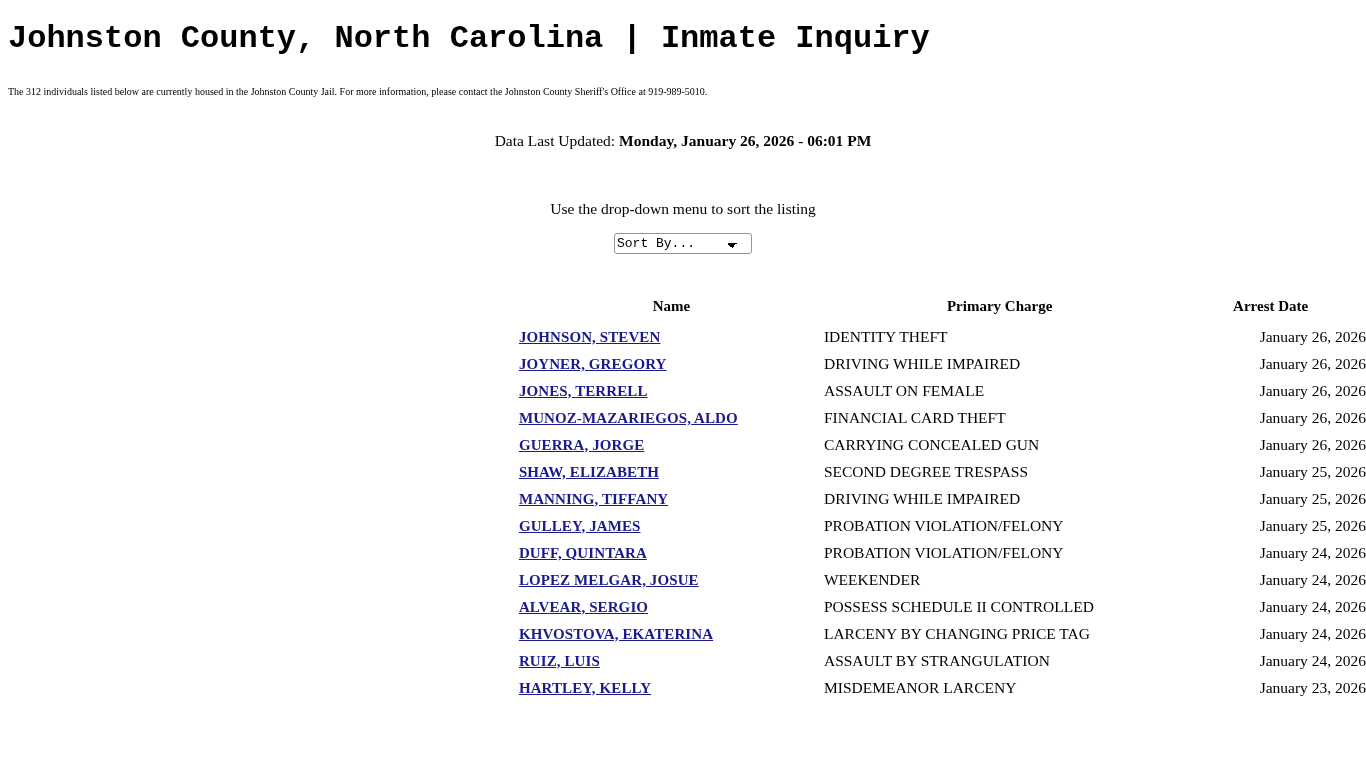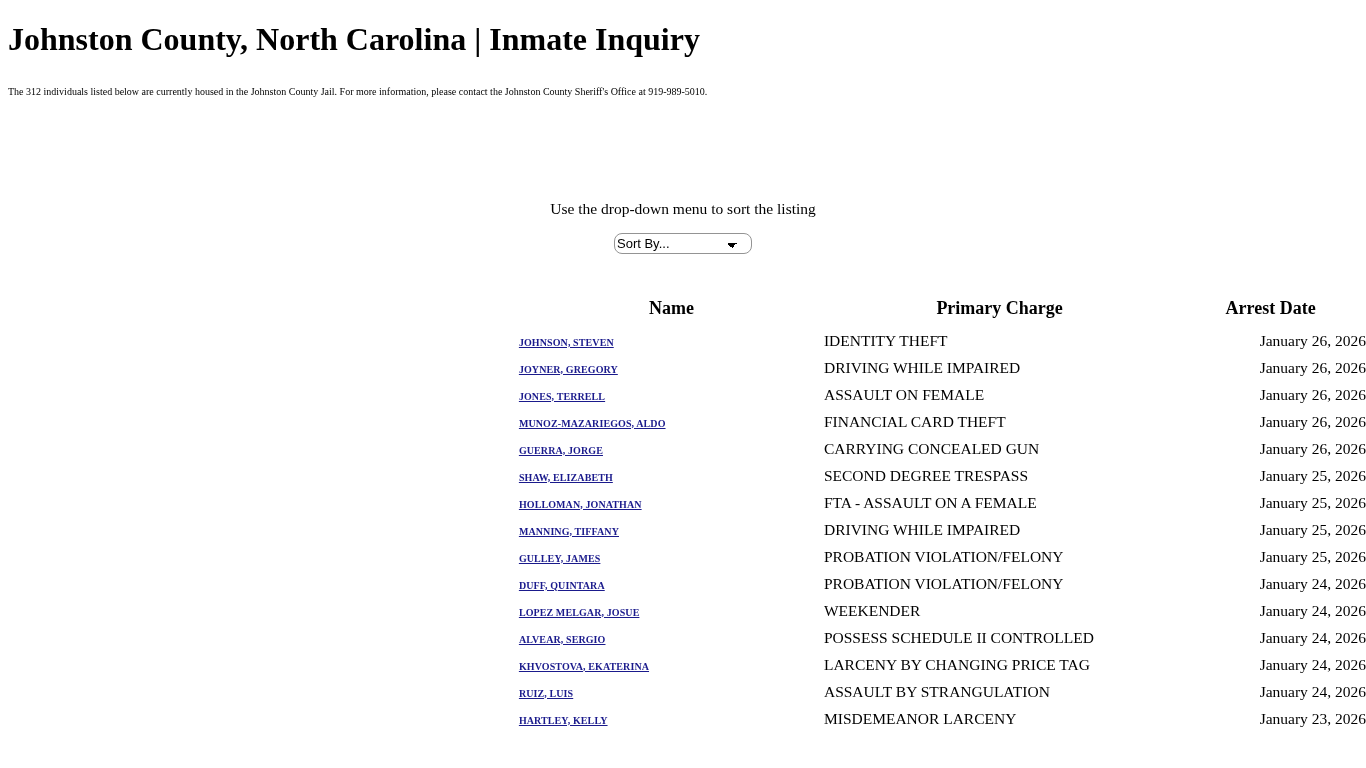--- a/index.html
+++ b/index.html
@@ -14,21 +14,21 @@
     overflow: hidden;
     font-family: "Liberation Serif", "DejaVu Serif", serif;
     color: #000000;
     font-size: 16px;
   }
   .page {
     padding: 0 8px;
     box-sizing: border-box;
   }
   h1.page-title {
-    font-family: Liberation Serif, serif;
+    font-family: Liberation Mono, monospace;
     font-size: 32px;
     font-weight: bold;
     margin: 21px 0 0 0;
     line-height: 1.15;
     letter-spacing: 0px;
   }
   p.intro {
     font-size: 10px;
     margin: 28px 0 0 0;
     line-height: 1.2;
@@ -55,29 +55,29 @@
     right: 0;
   }
   .sort-wrap {
     position: absolute;
     top: 233px;
     left: 0;
     right: 0;
     text-align: center;
   }
   select.sort-select {
-    font-family: Liberation Sans, sans-serif;
+    font-family: Liberation Mono, monospace;
     font-size: 13px;
     width: 138px;
     height: 21px;
     padding: 1px 2px;
     border: 1px solid #949494;
     background: #ffffff;
     color: #000000;
-    border-radius: 8px;
+    border-radius: 3px;
     -moz-appearance: none;
     -webkit-appearance: none;
     appearance: none;
     background-image:
       linear-gradient(45deg, transparent 50%, #000 50%),
       linear-gradient(135deg, #000 50%, transparent 50%);
     background-position:
       calc(100% - 19px) 9px,
       calc(100% - 14px) 9px;
     background-size: 5px 5px, 5px 5px;
@@ -89,21 +89,21 @@
   table.inmate-table {
     position: absolute;
     top: 298px;
     left: 0;
     width: 1366px;
     border-collapse: collapse;
     font-size: 15.5px;
   }
   table.inmate-table th {
     font-weight: bold;
-    font-size: 18px;
+    font-size: 15px;
     text-align: center;
     padding: 0 0 8px 0;
     vertical-align: top;
   }
   table.inmate-table td {
     padding: 0;
     height: 27px;
     vertical-align: middle;
     font-size: 15.5px;
   }
@@ -116,33 +116,36 @@
   td.col-date  { width: 140px; text-align: right; padding-left: 497px; }
 
   th.col-name  { padding-left: 0; text-align: center; }
   th.col-charge { text-align: left; padding-left: 232px; }
   th.col-date  { text-align: left; padding-left: 497px; margin-top: 14px; }
 
   a.inmate-link {
     color: #1a1a8c;
     font-weight: bold;
     text-decoration: underline;
-    font-size: 10px;
+    font-size: 15px;
     letter-spacing: 0.1px;
   }
 </style>
 </head>
 <body>
 
 <div class="page">
 
   <h1 class="page-title">Johnston County, North Carolina | Inmate Inquiry</h1>
 
   <p class="intro">The 312 individuals listed below are currently housed in the Johnston County Jail. For more information, please contact the Johnston County Sheriff's Office at 919-989-5010.</p>
 
+  <p class="updated">
+    <span class="updated-label">Data Last Updated: </span><span class="updated-value">Monday, January 26, 2026 - 06:01 PM</span>
+  </p>
 
   <p class="sort-instructions">Use the drop-down menu to sort the listing</p>
 
   <div class="sort-wrap">
     <select class="sort-select"><option>Sort By...</option></select>
   </div>
 
   <table class="inmate-table">
     <thead>
       <tr>
@@ -184,26 +187,20 @@
           <td class="col-date">January 26, 2026</td>
         </tr>
         <tr>
           <td class="col-pad-left"></td>
           <td class="col-name"><a class="inmate-link" href="#">SHAW, ELIZABETH</a></td>
           <td class="col-charge">SECOND DEGREE TRESPASS</td>
           <td class="col-date">January 25, 2026</td>
         </tr>
         <tr>
           <td class="col-pad-left"></td>
-          <td class="col-name"><a class="inmate-link" href="#">HOLLOMAN, JONATHAN</a></td>
-          <td class="col-charge">FTA - ASSAULT ON A FEMALE</td>
-          <td class="col-date">January 25, 2026</td>
-        </tr>
-        <tr>
-          <td class="col-pad-left"></td>
           <td class="col-name"><a class="inmate-link" href="#">MANNING, TIFFANY</a></td>
           <td class="col-charge">DRIVING WHILE IMPAIRED</td>
           <td class="col-date">January 25, 2026</td>
         </tr>
         <tr>
           <td class="col-pad-left"></td>
           <td class="col-name"><a class="inmate-link" href="#">GULLEY, JAMES</a></td>
           <td class="col-charge">PROBATION VIOLATION/FELONY</td>
           <td class="col-date">January 25, 2026</td>
         </tr>

